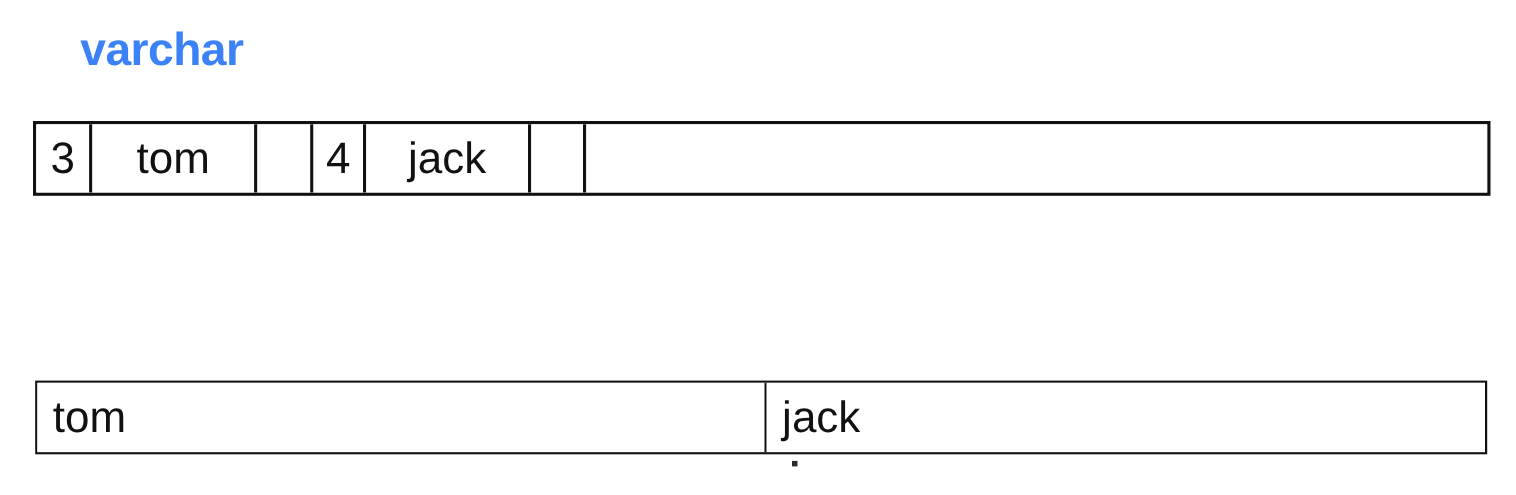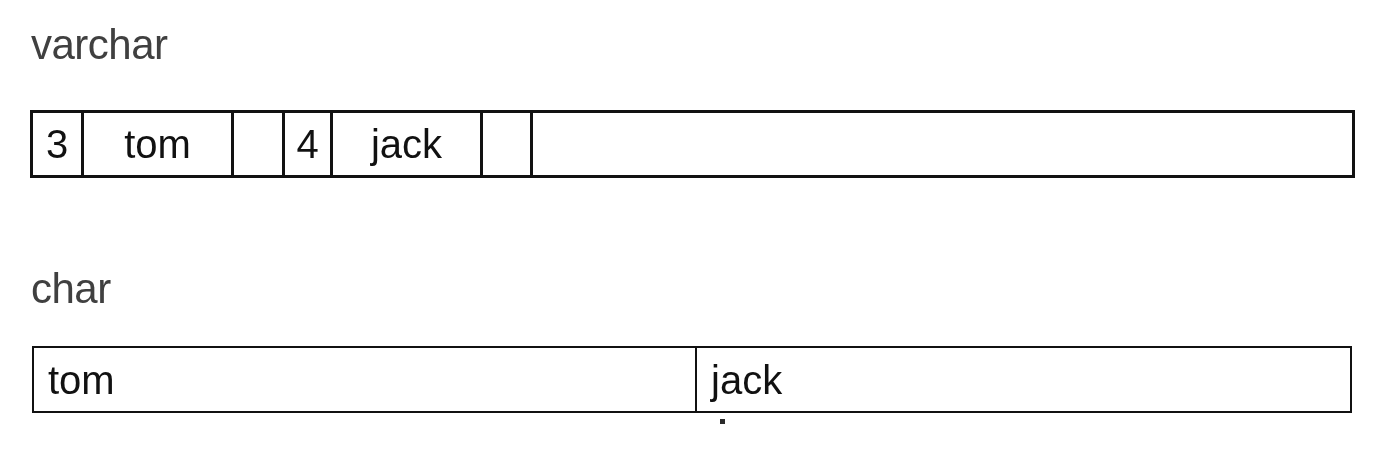--- a/index.html
+++ b/index.html
@@ -22,24 +22,25 @@
     position: absolute;
     inset: 0;
     background: #ffffff;
   }
 
   
   .section-label {
     position: absolute;
     font-size: 42px;
     line-height: 1;
-    font-weight: 400;
+    font-weight: 700;
     letter-spacing: -0.5px;
-    color: #404040;
+    color: #3b82f6;
     white-space: nowrap;
+    margin-left: 42px;
   }
   .label-varchar { left: 31px; top: 24px; }
   .label-char    { left: 31px; top: 268px; }
 
   
   .varchar-row {
     position: absolute;
     left: 30px;
     top: 110px;
     width: 1325px;
@@ -129,21 +130,20 @@
   <div class="varchar-row">
     <div class="vcell len">3</div>
     <div class="vcell value">tom</div>
     <div class="vcell pad"></div>
     <div class="vcell len2">4</div>
     <div class="vcell value2">jack</div>
     <div class="vcell pad2"></div>
     <div class="vcell free"></div>
   </div>
 
-  <div class="section-label label-char">char</div>
 
   <div class="char-row">
     <div class="ccell slot-1">tom</div>
     <div class="ccell slot-2">jack</div>
   </div>
 
   <div class="speck"></div>
 
 </div>
 

